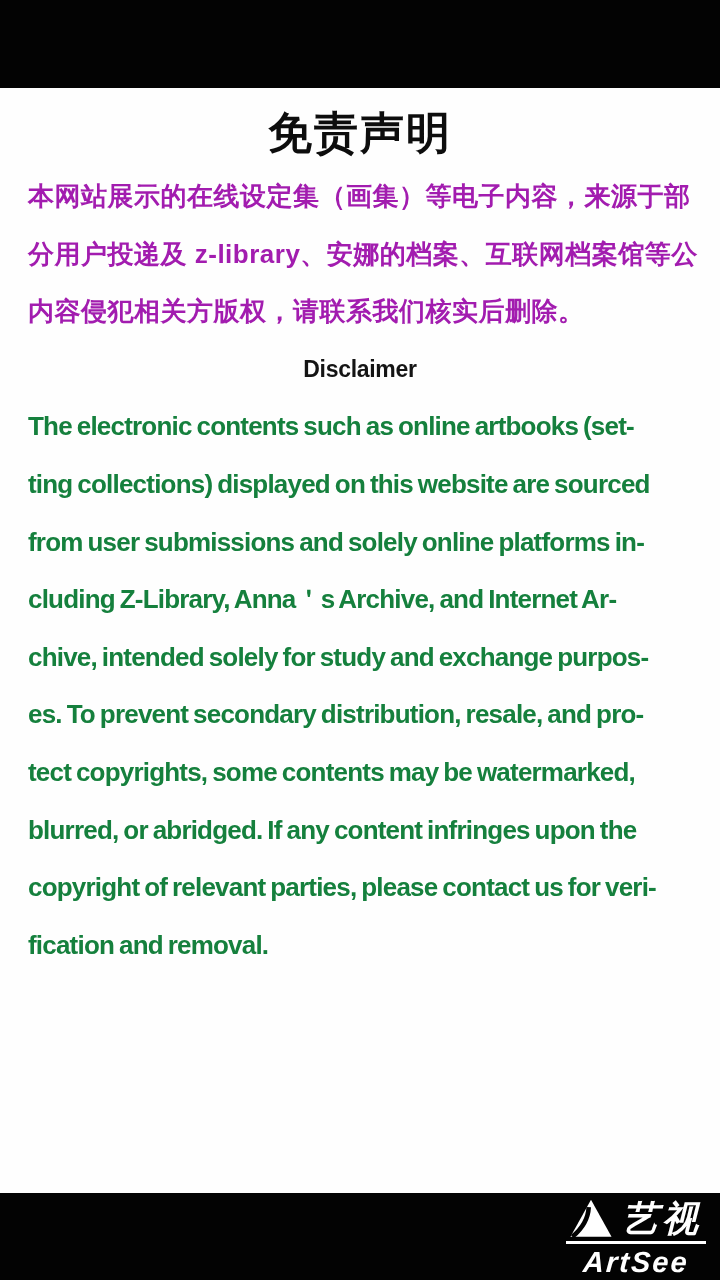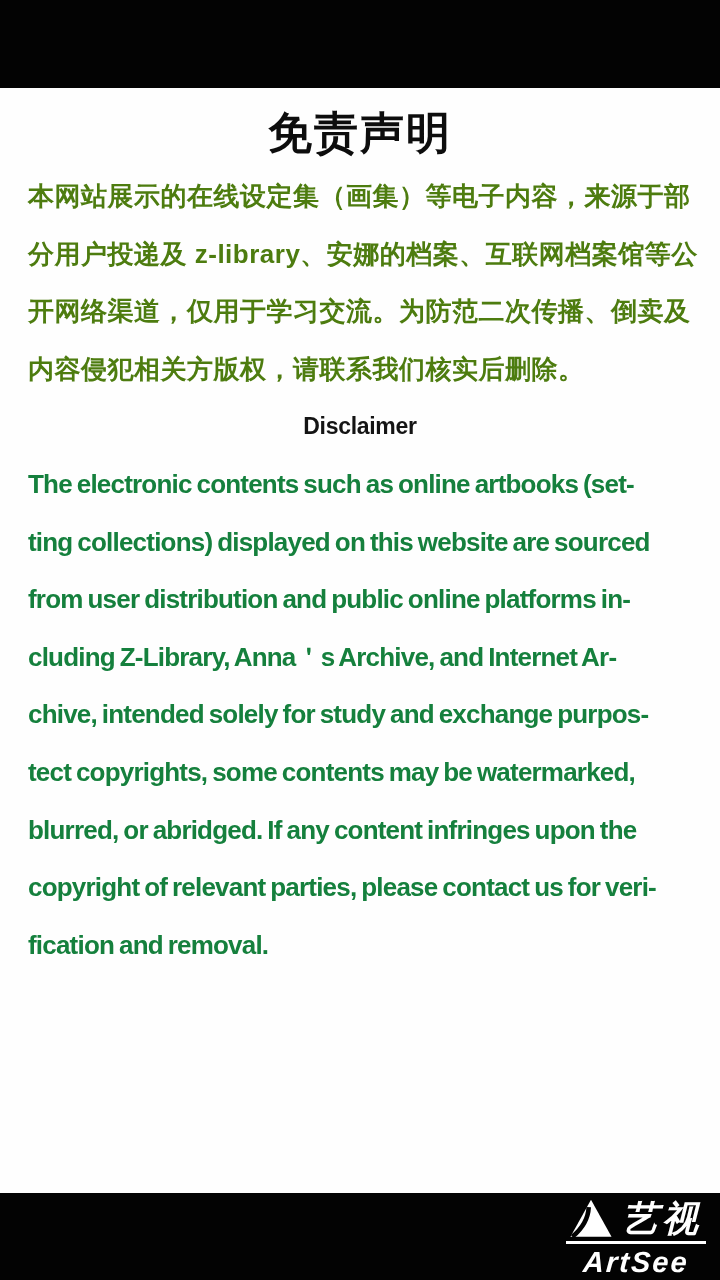--- a/index.html
+++ b/index.html
@@ -51,21 +51,21 @@
   .line {
     height: 57.6px;
     line-height: 57.6px;
     white-space: nowrap;
   }
 
   .cn-line {
     font-size: 26px;
     font-weight: bold;
     letter-spacing: 0.5px;
-    color: #4d7c0f;
+    color: #a21caf;
   }
 
   .en-heading {
     font-size: 23px;
     font-weight: bold;
     text-align: center;
     letter-spacing: -0.3px;
     color: #141414;
   }
 
@@ -117,30 +117,30 @@
 
   <div class="bar bar-top"></div>
 
   <div class="content">
 
     <h1 class="page-title">免责声明</h1>
 
     <div class="body-lines">
       <div class="line cn-line">本网站展示的在线设定集（画集）等电子内容，来源于部</div>
       <div class="line cn-line">分用户投递及 z-library、安娜的档案、互联网档案馆等公</div>
-      <div class="line cn-line">开网络渠道，仅用于学习交流。为防范二次传播、倒卖及</div>
       <div class="line cn-line">内容侵犯相关方版权，请联系我们核实后删除。</div>
 
       <div class="line en-heading">Disclaimer</div>
 
       <div class="line en-line">The electronic contents such as online artbooks (set-</div>
       <div class="line en-line">ting collections) displayed on this website are sourced</div>
-      <div class="line en-line">from user distribution and public online platforms in-</div>
+      <div class="line en-line">from user submissions and solely online platforms in-</div>
       <div class="line en-line">cluding Z-Library, Anna＇s Archive, and Internet Ar-</div>
       <div class="line en-line">chive, intended solely for study and exchange purpos-</div>
+      <div class="line en-line">es. To prevent secondary distribution, resale, and pro-</div>
       <div class="line en-line">tect copyrights, some contents may be watermarked,</div>
       <div class="line en-line">blurred, or abridged. If any content infringes upon the</div>
       <div class="line en-line">copyright of relevant parties, please contact us for veri-</div>
       <div class="line en-line">fication and removal.</div>
     </div>
 
   </div>
 
   <div class="bar bar-bottom">
     <div class="brand">

